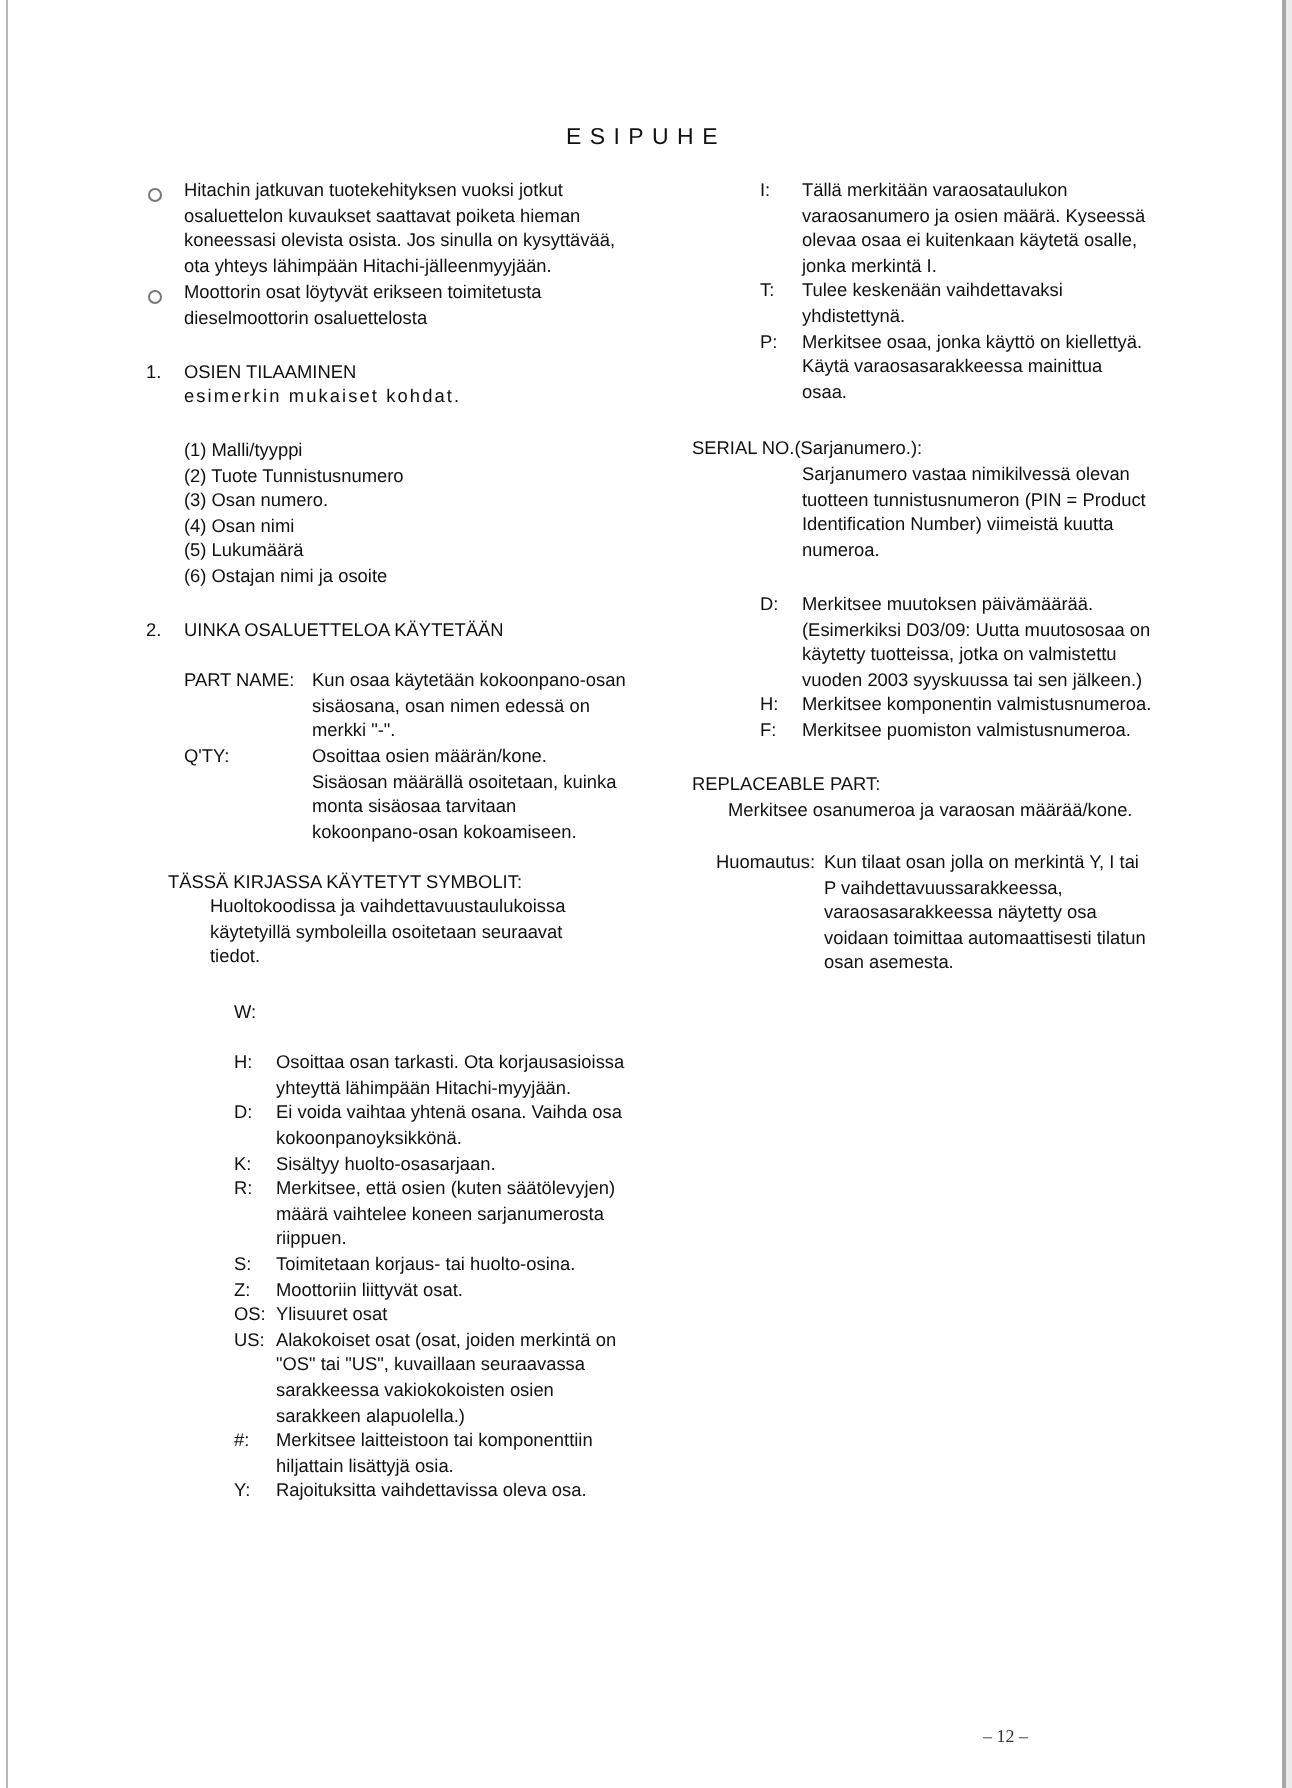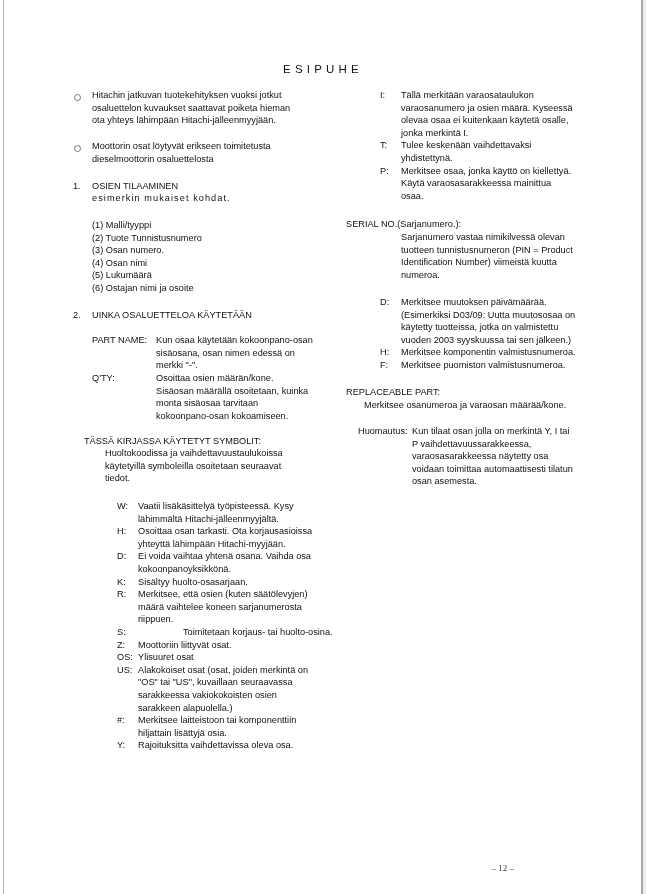--- a/index.html
+++ b/index.html
@@ -34,20 +34,21 @@
 <div class="page-border-right"></div>
 <div class="page-shadow-right"></div>
 
 <div class="title">ESIPUHE</div>
 
 <div>
   <span class="bullet" style="left:74px; top:94px;"></span>
   <div class="abs" style="left:92px; top:89px; width:220px;">
     <div class="line just">Hitachin jatkuvan tuotekehityksen vuoksi jotkut</div>
     <div class="line just">osaluettelon kuvaukset saattavat poiketa hieman</div>
+    <div class="line just">koneessasi olevista osista. Jos sinulla on kysyttävää,</div>
     <div class="line">ota yhteys lähimpään Hitachi-jälleenmyyjään.</div>
   </div>
 </div>
 <div>
   <span class="bullet" style="left:74px; top:145px;"></span>
   <div class="abs" style="left:92px; top:140px;">
     <div class="line">Moottorin osat löytyvät erikseen toimitetusta</div>
     <div class="line">dieselmoottorin osaluettelosta</div>
   </div>
 </div>
@@ -92,24 +93,20 @@
   <div class="abs line" style="left:84px; top:435px;">TÄSSÄ KIRJASSA KÄYTETYT SYMBOLIT:</div>
   <div class="abs" style="left:105px; top:447px;">
     <div class="line">Huoltokoodissa ja vaihdettavuustaulukoissa</div>
     <div class="line">käytetyillä symboleilla osoitetaan seuraavat</div>
     <div class="line">tiedot.</div>
   </div>
 
   <div class="abs" style="left:117px; top:500px; width:230px;">
     <div style="position:relative; height:25.2px;">
       <span class="sym-key line">W:</span>
-      <div class="sym-text" style="left:21px;">
-          <div class="line">Vaatii lisäkäsittelyä työpisteessä. Kysy</div>
-          <div class="line">lähimmältä Hitachi-jälleenmyyjältä.</div>
-        </div>
     </div>
     <div style="position:relative; height:25.2px;">
       <span class="sym-key line">H:</span>
       <div class="sym-text" style="left:21px;">
           <div class="line">Osoittaa osan tarkasti. Ota korjausasioissa</div>
           <div class="line">yhteyttä lähimpään Hitachi-myyjään.</div>
         </div>
     </div>
     <div style="position:relative; height:25.2px;">
       <span class="sym-key line">D:</span>
@@ -127,21 +124,21 @@
     <div style="position:relative; height:37.8px;">
       <span class="sym-key line">R:</span>
       <div class="sym-text" style="left:21px;">
           <div class="line">Merkitsee, että osien (kuten säätölevyjen)</div>
           <div class="line">määrä vaihtelee koneen sarjanumerosta</div>
           <div class="line">riippuen.</div>
         </div>
     </div>
     <div style="position:relative; height:12.6px;">
       <span class="sym-key line">S:</span>
-      <div class="sym-text" style="left:21px;margin-left:45px;">
+      <div class="sym-text" style="left:21px;">
           <div class="line">Toimitetaan korjaus- tai huolto-osina.</div>
         </div>
     </div>
     <div style="position:relative; height:12.6px;">
       <span class="sym-key line">Z:</span>
       <div class="sym-text" style="left:21px;">
           <div class="line">Moottoriin liittyvät osat.</div>
         </div>
     </div>
     <div style="position:relative; height:12.6px;">

